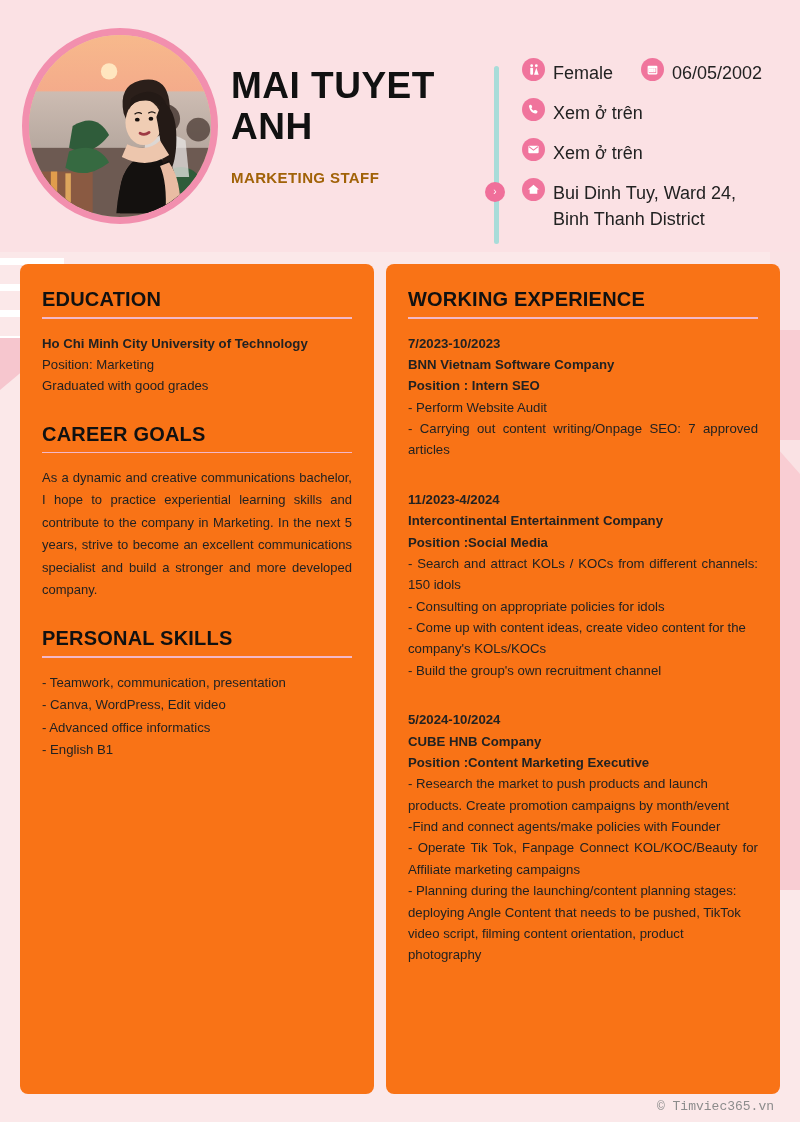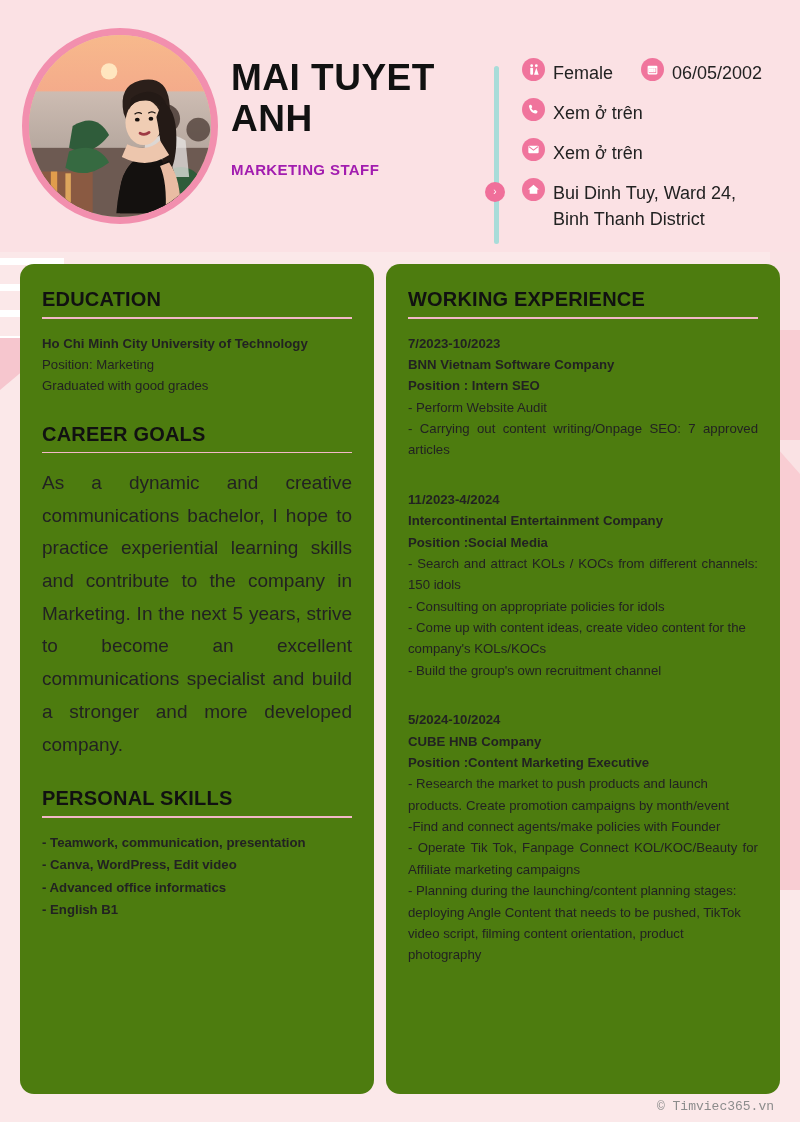--- a/index.html
+++ b/index.html
@@ -55,27 +55,27 @@
     background:#fbe1e4;
   }
   .avatar {
     position:absolute; left:22px; top:28px;
     width:196px; height:196px; border-radius:50%;
     border:7px solid #f28fae;
     overflow:hidden; background:#e9c7b4;
   }
   .avatar svg { display:block; width:100%; height:100%; }
 
-  .name-block { position:absolute; left:231px; top:58px; width:240px; }
+  .name-block { position:absolute; left:231px; top:66px; width:240px; }
   .name {
     font-size:37px; font-weight:bold; color:#111; line-height:1.1;
     letter-spacing:.5px;
   }
   .role {
-    margin-top:22px; font-size:15px; font-weight:bold; color:#a21caf;
+    margin-top:22px; font-size:15px; font-weight:bold; color:#a16207;
     letter-spacing:.4px;
   }
 
   
   .contact { position:absolute; left:490px; top:58px; width:290px; }
   .tline {
     position:absolute; left:4px; top:8px; width:5px; height:178px;
     background:#a8dcd9; border-radius:3px;
   }
   .tdot {
@@ -97,39 +97,39 @@
   .ctext { font-size:18px; color:#222; line-height:1.45; padding-top:2px; }
   .crow.inline { display:flex; align-items:flex-start; }
   .cpair { display:flex; align-items:flex-start; margin-left:28px;text-align:right; }
 
   
   .content {
     position:relative; display:flex; gap:12px;
     padding:0 20px; margin-top:12px;
   }
   .card {
-    background:#4d7c0f; border-radius:14px; padding:24px 22px 30px;
+    background:#f97316; border-radius:8px; padding:24px 22px 30px;
   }
   .col-left  { width:354px; min-height:830px; }
   .col-right { width:394px; min-height:830px; }
 
   .sec-title {
     font-size:20px; font-weight:bold; color:#111; letter-spacing:.2px;
   }
   .sec-rule {
     height:1.5px; background:#f3b8c8; margin-top:6px; margin-bottom:14px;
   }
   .sec + .sec { margin-top:26px; }
 
   .b { font-weight:bold; }
   .ln { font-size:13.2px; color:#222; line-height:1.62; }
   .para {
-    font-size:19px; color:#222; line-height:1.72; text-align:justify;
-  }
-  .skill { font-size:13.2px; color:#222; line-height:1.7;font-weight:bold; }
+    font-size:13px; color:#222; line-height:1.72; text-align:justify;
+  }
+  .skill { font-size:13.2px; color:#222; line-height:1.7; }
 
   .job + .job { margin-top:28px; }
   .job .ln { font-size:13.2px; }
   .job-just { text-align:justify; }
 
   .footer {
     position:absolute; right:26px; bottom:8px;
     font-family:"Liberation Mono", monospace;
     font-size:13px; color:#8c8c8c;
   }

